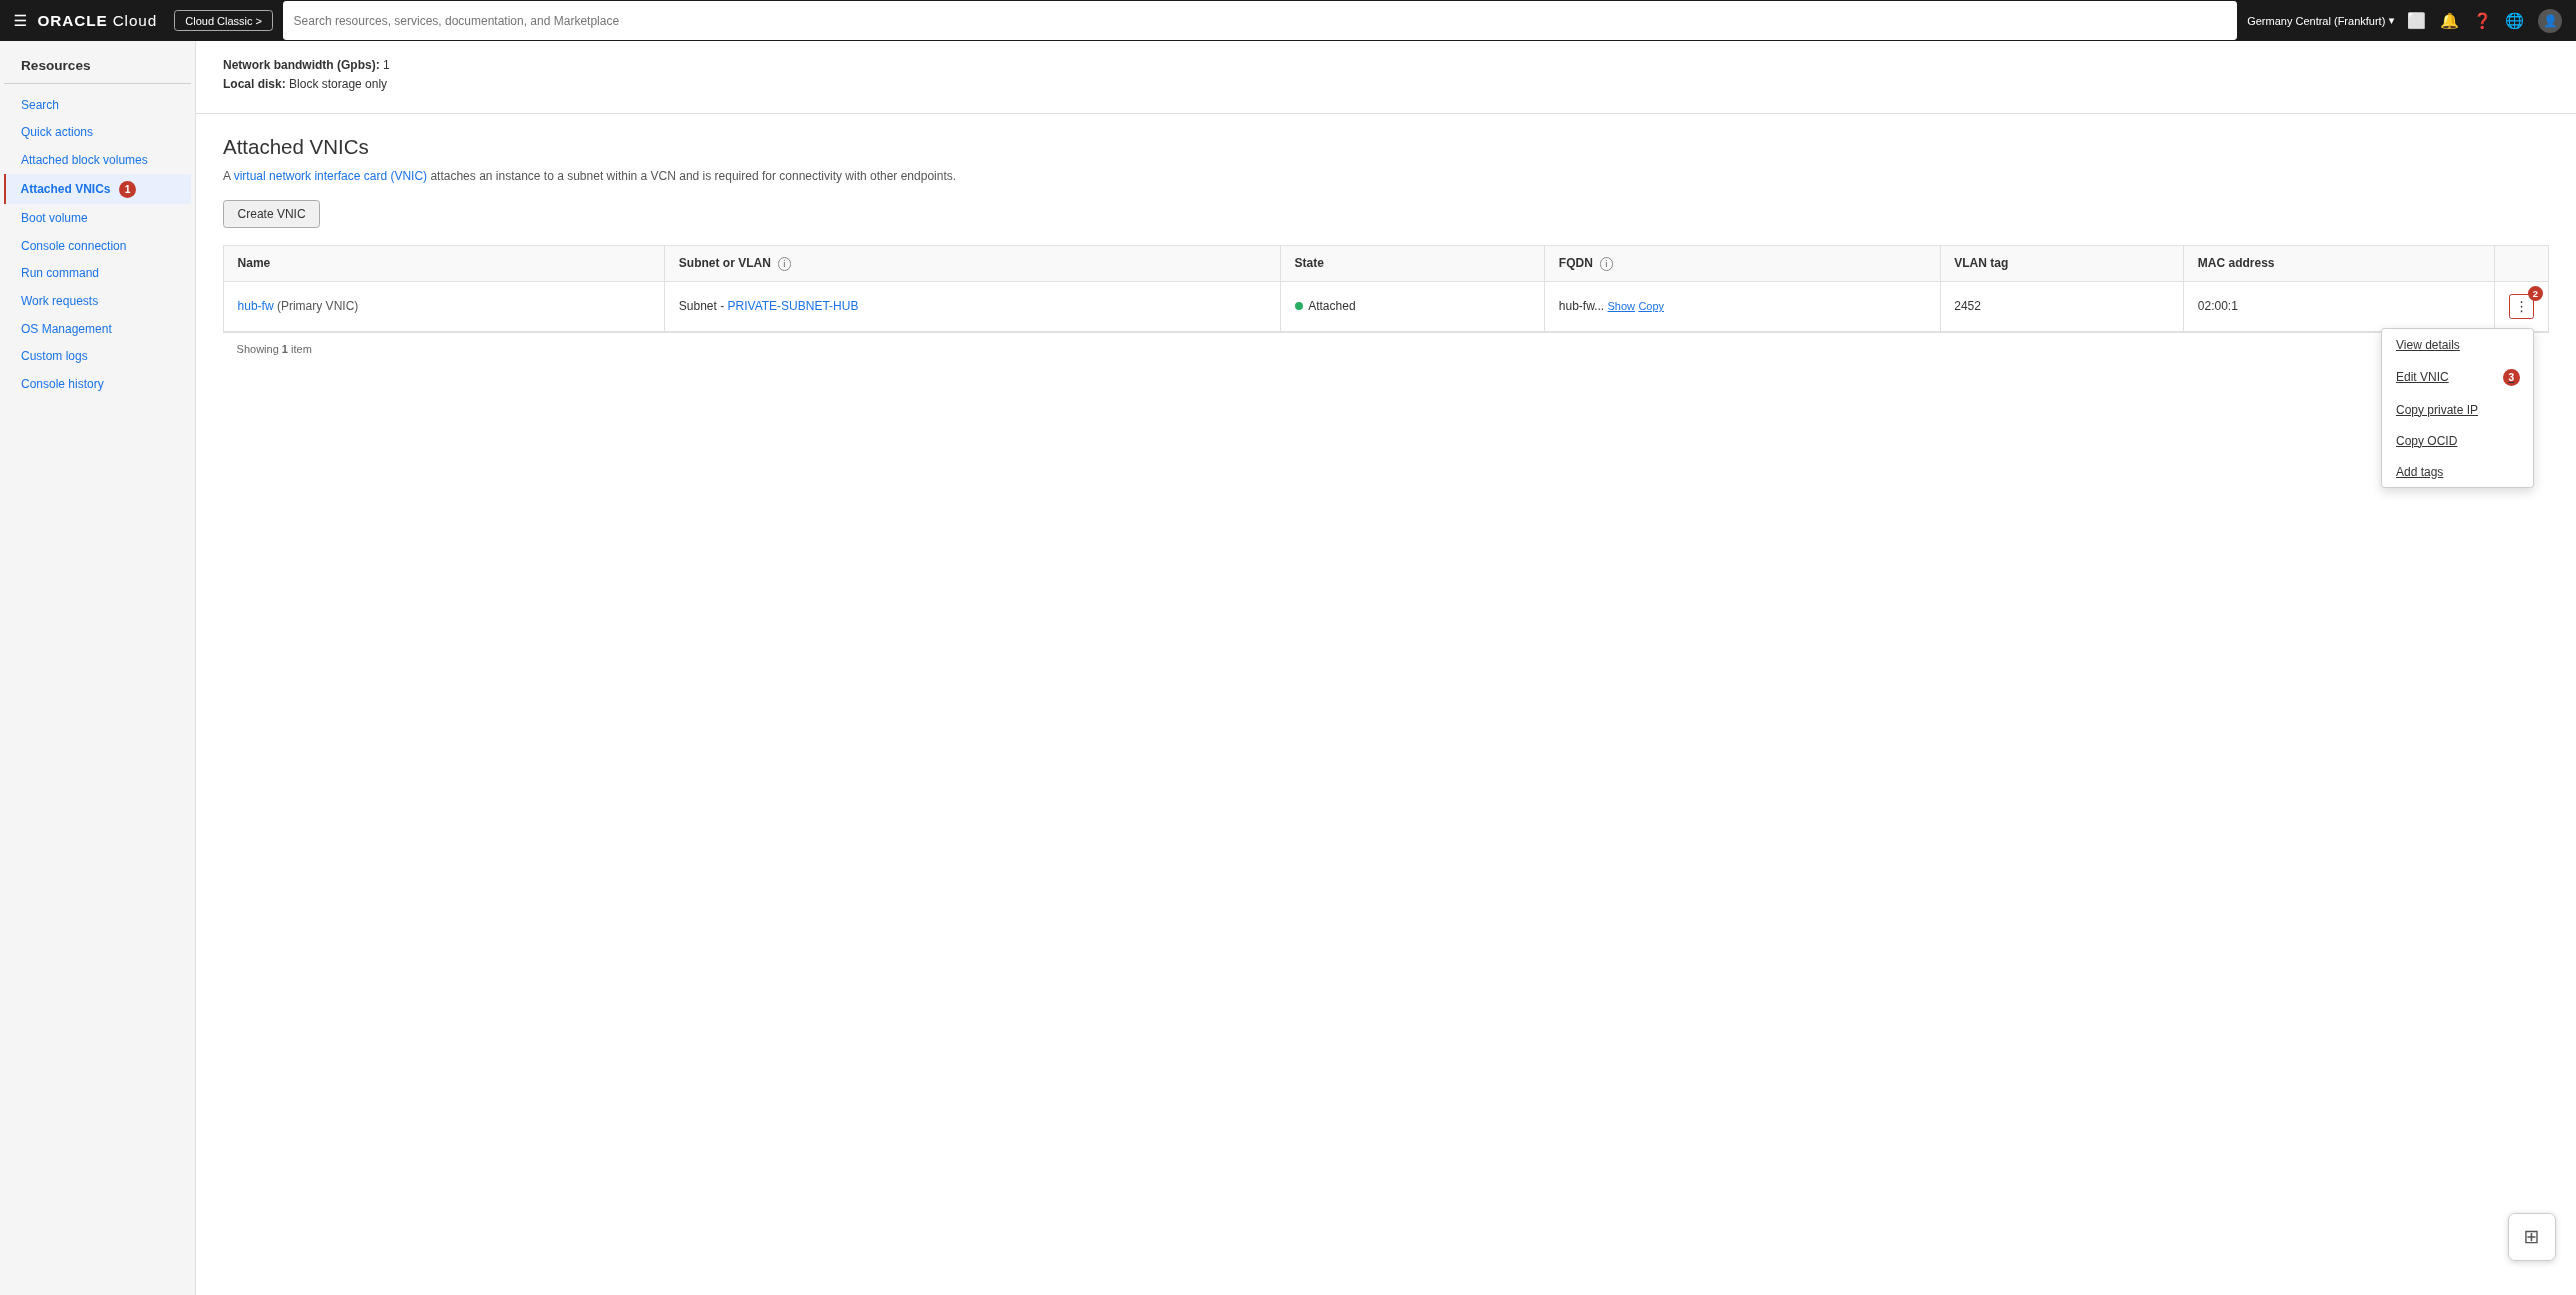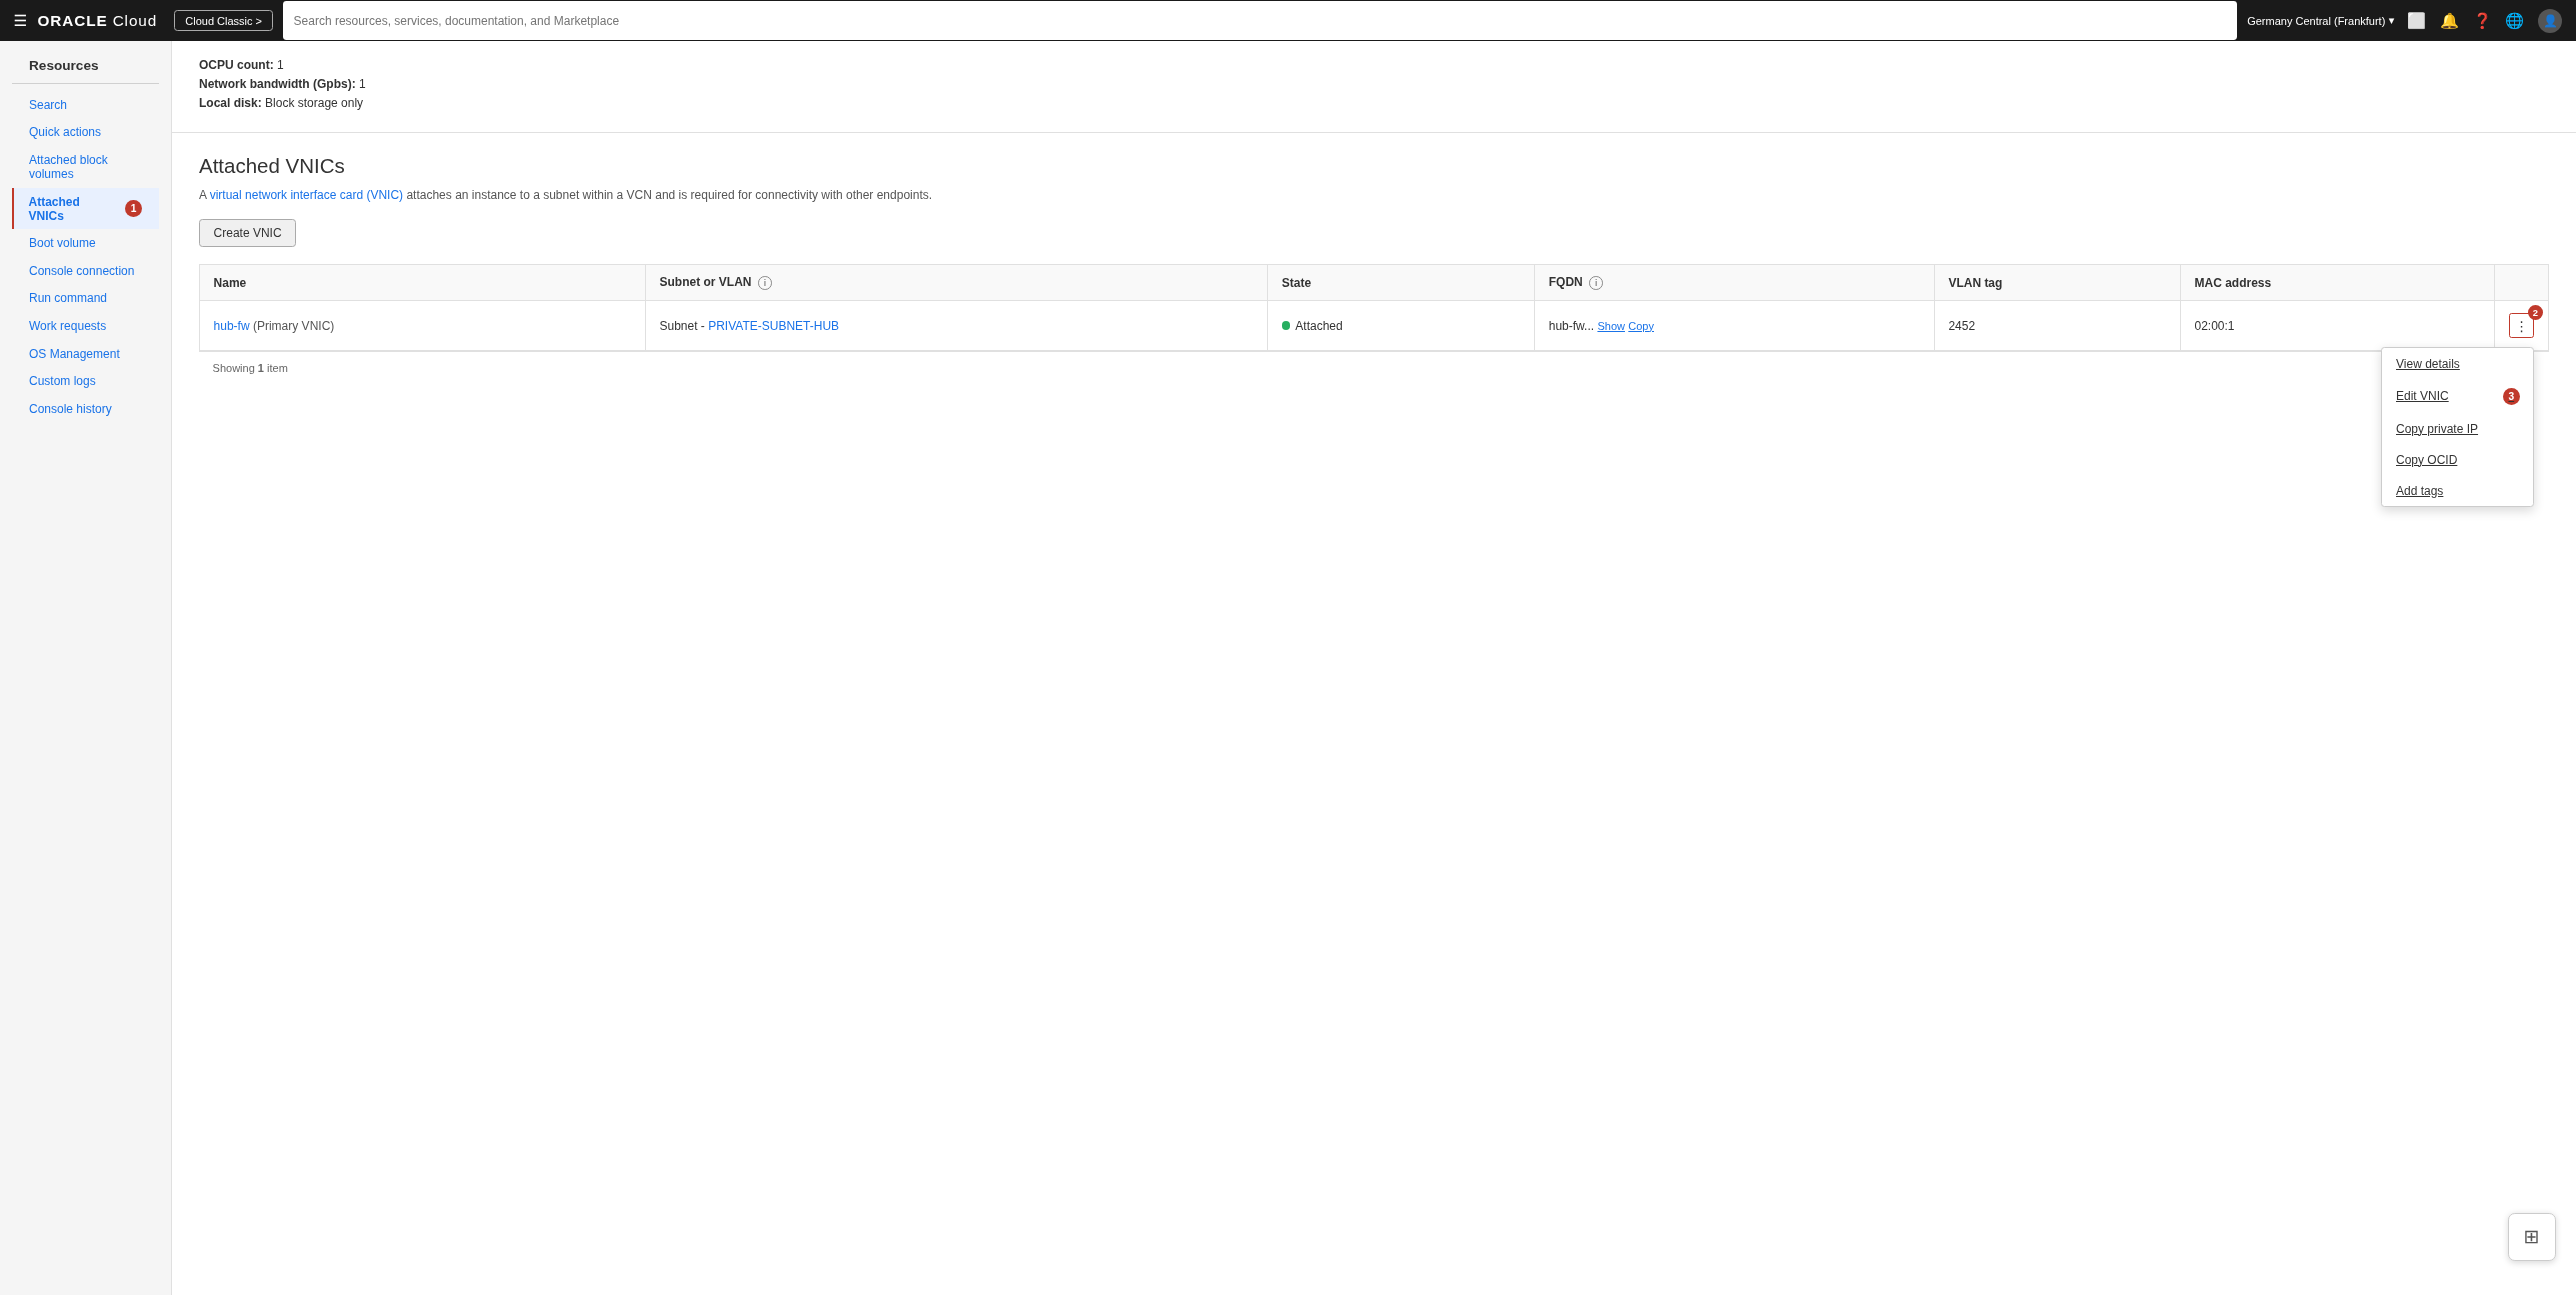--- a/index.html
+++ b/index.html
@@ -53,24 +53,24 @@
 
     
     .main-layout {
       display: flex;
       margin-top: 41px;
       min-height: calc(100vh - 41px);
     }
 
     
     .sidebar {
-      width: 172px;
+      width: 196px;
       background: #f5f5f5;
       border-right: 0.9px solid #e0e0e0;
-      padding: 17px 12px;
+      padding: 17px 4px;
       flex-shrink: 0;
     }
     .sidebar-section-title {
       font-size: 13.6px;
       font-weight: 600;
       color: #333;
       padding: 0 17px 10.2px;
       border-bottom: 0.9px solid #d0d0d0;
       margin-bottom: 6.8px;
     }
@@ -236,24 +236,20 @@
         <div class="sidebar-item">OS Management</div>
         <div class="sidebar-item">Custom logs</div>
         <div class="sidebar-item">Console history</div>
       </div>
   </aside>
 
   <main class="content">
 
     <div class="info-block">
       <div class="info-row">
-        <strong>OCPU count:</strong>
-        <span>1</span>
-      </div>
-      <div class="info-row">
         <strong>Network bandwidth (Gpbs):</strong>
         <span>1</span>
       </div>
       <div class="info-row">
         <strong>Local disk:</strong>
         <span>Block storage only</span>
       </div>
     </div>
 
     <div class="main-section">

